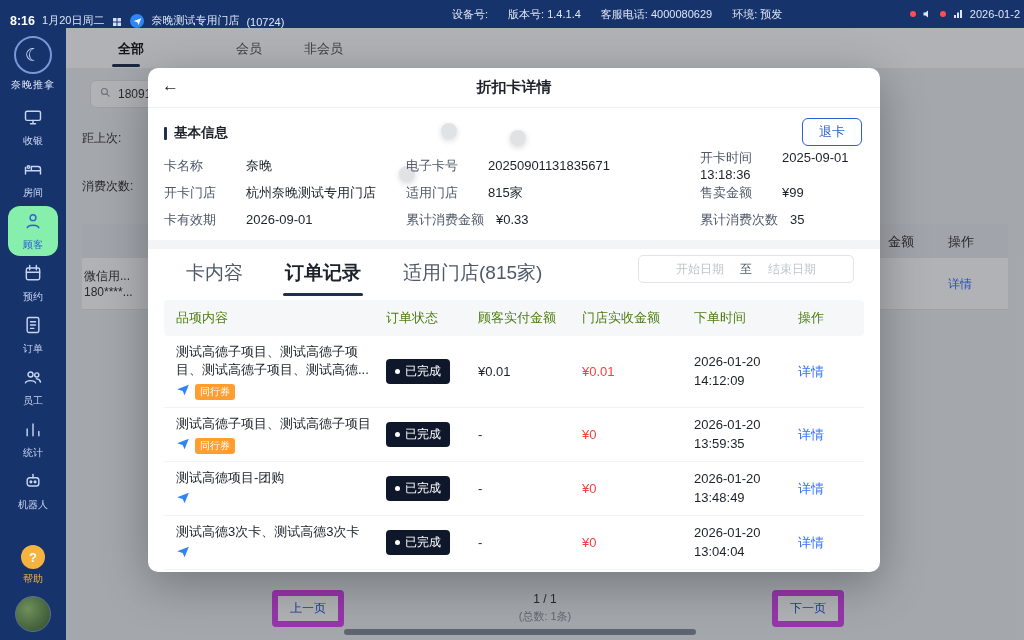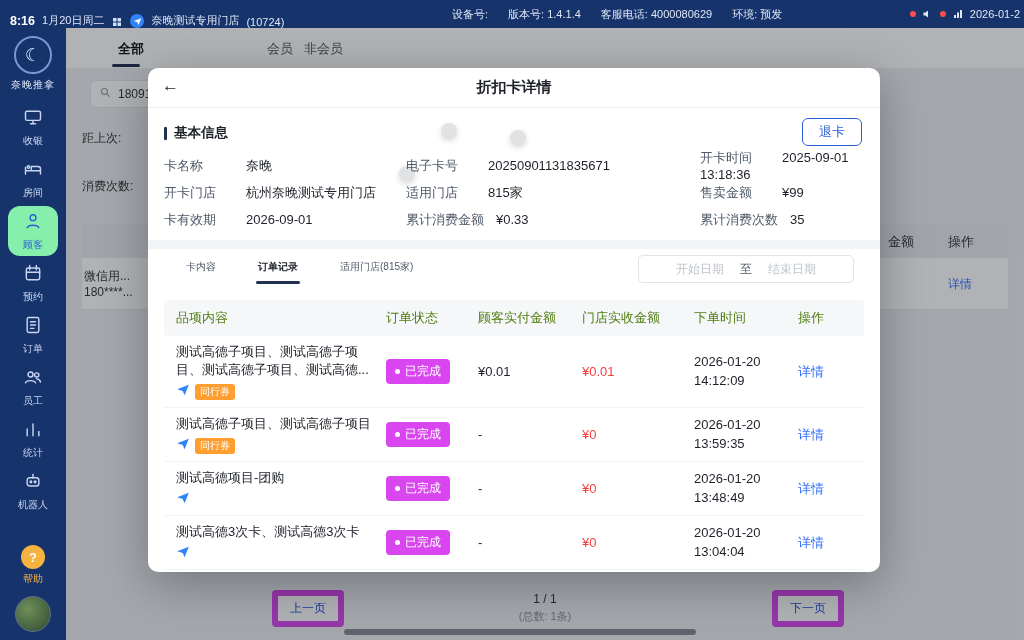--- a/index.html
+++ b/index.html
@@ -57,37 +57,37 @@
   .m-back { position:absolute; left:14px; top:8px; font-size:17px; color:#1d2129; cursor:pointer; }
   .m-title { font-size:15px; font-weight:bold; color:#1d2129; }
   .m-section { position:absolute; left:16px; top:56px; display:flex; align-items:center; gap:7px; font-size:13.5px; font-weight:bold; color:#1d2129; }
   .m-bar { width:3px; height:13px; background:#22304f; border-radius:1px; }
   .refund-btn { position:absolute; right:18px; top:50px; height:28px; padding:0 16px; border:1px solid #2e5fd6; color:#2e5fd6; background:#fff; border-radius:6px; font-size:13px; display:flex; align-items:center; cursor:pointer; }
   .info-grid { position:absolute; left:16px; top:84px; right:16px; display:grid; grid-template-columns:242px 294px auto; grid-auto-rows:27px; align-items:center; font-size:13px; }
   .info-label { color:#4e5969; display:inline-block; min-width:70px; margin-right:12px; }
   .info-value { color:#1d2129; }
   .gray-dot { position:absolute; width:16px; height:16px; border-radius:50%; background:#dcdee0; box-shadow:0 2px 6px rgba(0,0,0,.18); opacity:.85; }
   .m-sep { position:absolute; left:0; right:0; top:172px; height:9px; background:#f3f4f6; }
-  .m-tabs { position:absolute; left:36px; top:184px; display:flex; gap:38px; font-size:10px; color:#4e5969; }
+  .m-tabs { position:absolute; left:36px; top:184px; display:flex; gap:38px; font-size:19px; color:#4e5969; }
   .m-tab { position:relative; padding:8px 2px 12px 2px; cursor:pointer; }
   .m-tab.active { color:#1d2129; font-weight:bold; }
   .m-tab.active::after { content:""; position:absolute; left:0; right:0; bottom:2px; height:3px; background:#22304f; border-radius:2px; }
   .date-range { position:absolute; left:490px; top:187px; width:216px; height:28px; border:1px solid #e2e4ea; border-radius:5px; display:flex; align-items:center; justify-content:center; gap:16px; font-size:12px; background:#fff; cursor:pointer; }
   .dr-ph { color:#bfc4cc; }
   .dr-to { color:#4e5969; }
   .otable { position:absolute; left:16px; top:232px; width:700px; }
   .ohead, .orow { display:grid; grid-template-columns:210px 92px 104px 112px 104px 78px; }
   .ohead { height:36px; background:#f6f7f9; align-items:center; color:#4d7c0f; font-size:13px; border-radius:4px; }
   .ohead > div, .orow > div { padding-left:12px; }
   .orow { align-items:center; border-bottom:1px solid #f2f3f5; font-size:13px; color:#1d2129; }
   .r0 { height:72px; } .rN { height:54px; }
   .itext { line-height:1.4; max-height:37px; overflow:hidden; }
   .iline { display:flex; align-items:center; gap:5px; margin-top:4px; }
   .tag { background:#ff9d2e; color:#fff; font-size:10px; padding:1px 5px; border-radius:3px; }
-  .badge { display:inline-flex; align-items:center; gap:5px; background:#d946ef; color:#fff; font-size:12px; padding:4px 9px; border-radius:4px; white-space:nowrap; }
+  .badge { display:inline-flex; align-items:center; gap:5px; background:#0f172a; color:#fff; font-size:12px; padding:4px 9px; border-radius:4px; white-space:nowrap; }
   .bdot { width:5px; height:5px; background:#fff; border-radius:50%; }
   .recv { color:#f53f3f; }
   .timec div { line-height:1.45; }
   .olink { color:#336fff; cursor:pointer; }
 </style>
 </head>
 <body>
 
 <div class="stage">
 
@@ -220,21 +220,21 @@
         <div class="help-badge">?</div>
         <span>帮助</span>
       </div>
       <div class="avatar"></div>
     </div>
   </div>
 
   <div class="main">
     <div class="bg-white-strip"></div>
     <span class="bg-tab active" style="left:52px;">全部</span>
-    <span class="bg-tab" style="left:201px;">会员</span>
+    <span class="bg-tab" style="left:170px;">会员</span>
     <span class="bg-tab" style="left:238px;">非会员</span>
     <div class="bg-tab-underline"></div>
 
     <div class="search-box">
       <span><svg width="13" height="13" viewBox="0 0 24 24" fill="none" stroke="#9aa0aa" stroke-width="2" stroke-linecap="round">
             <circle cx="10" cy="10" r="5.5"></circle>
             <path d="M14.5 14.5L19 19"></path>
           </svg></span>
       <input readonly="" value="18091" style="">
     </div>

